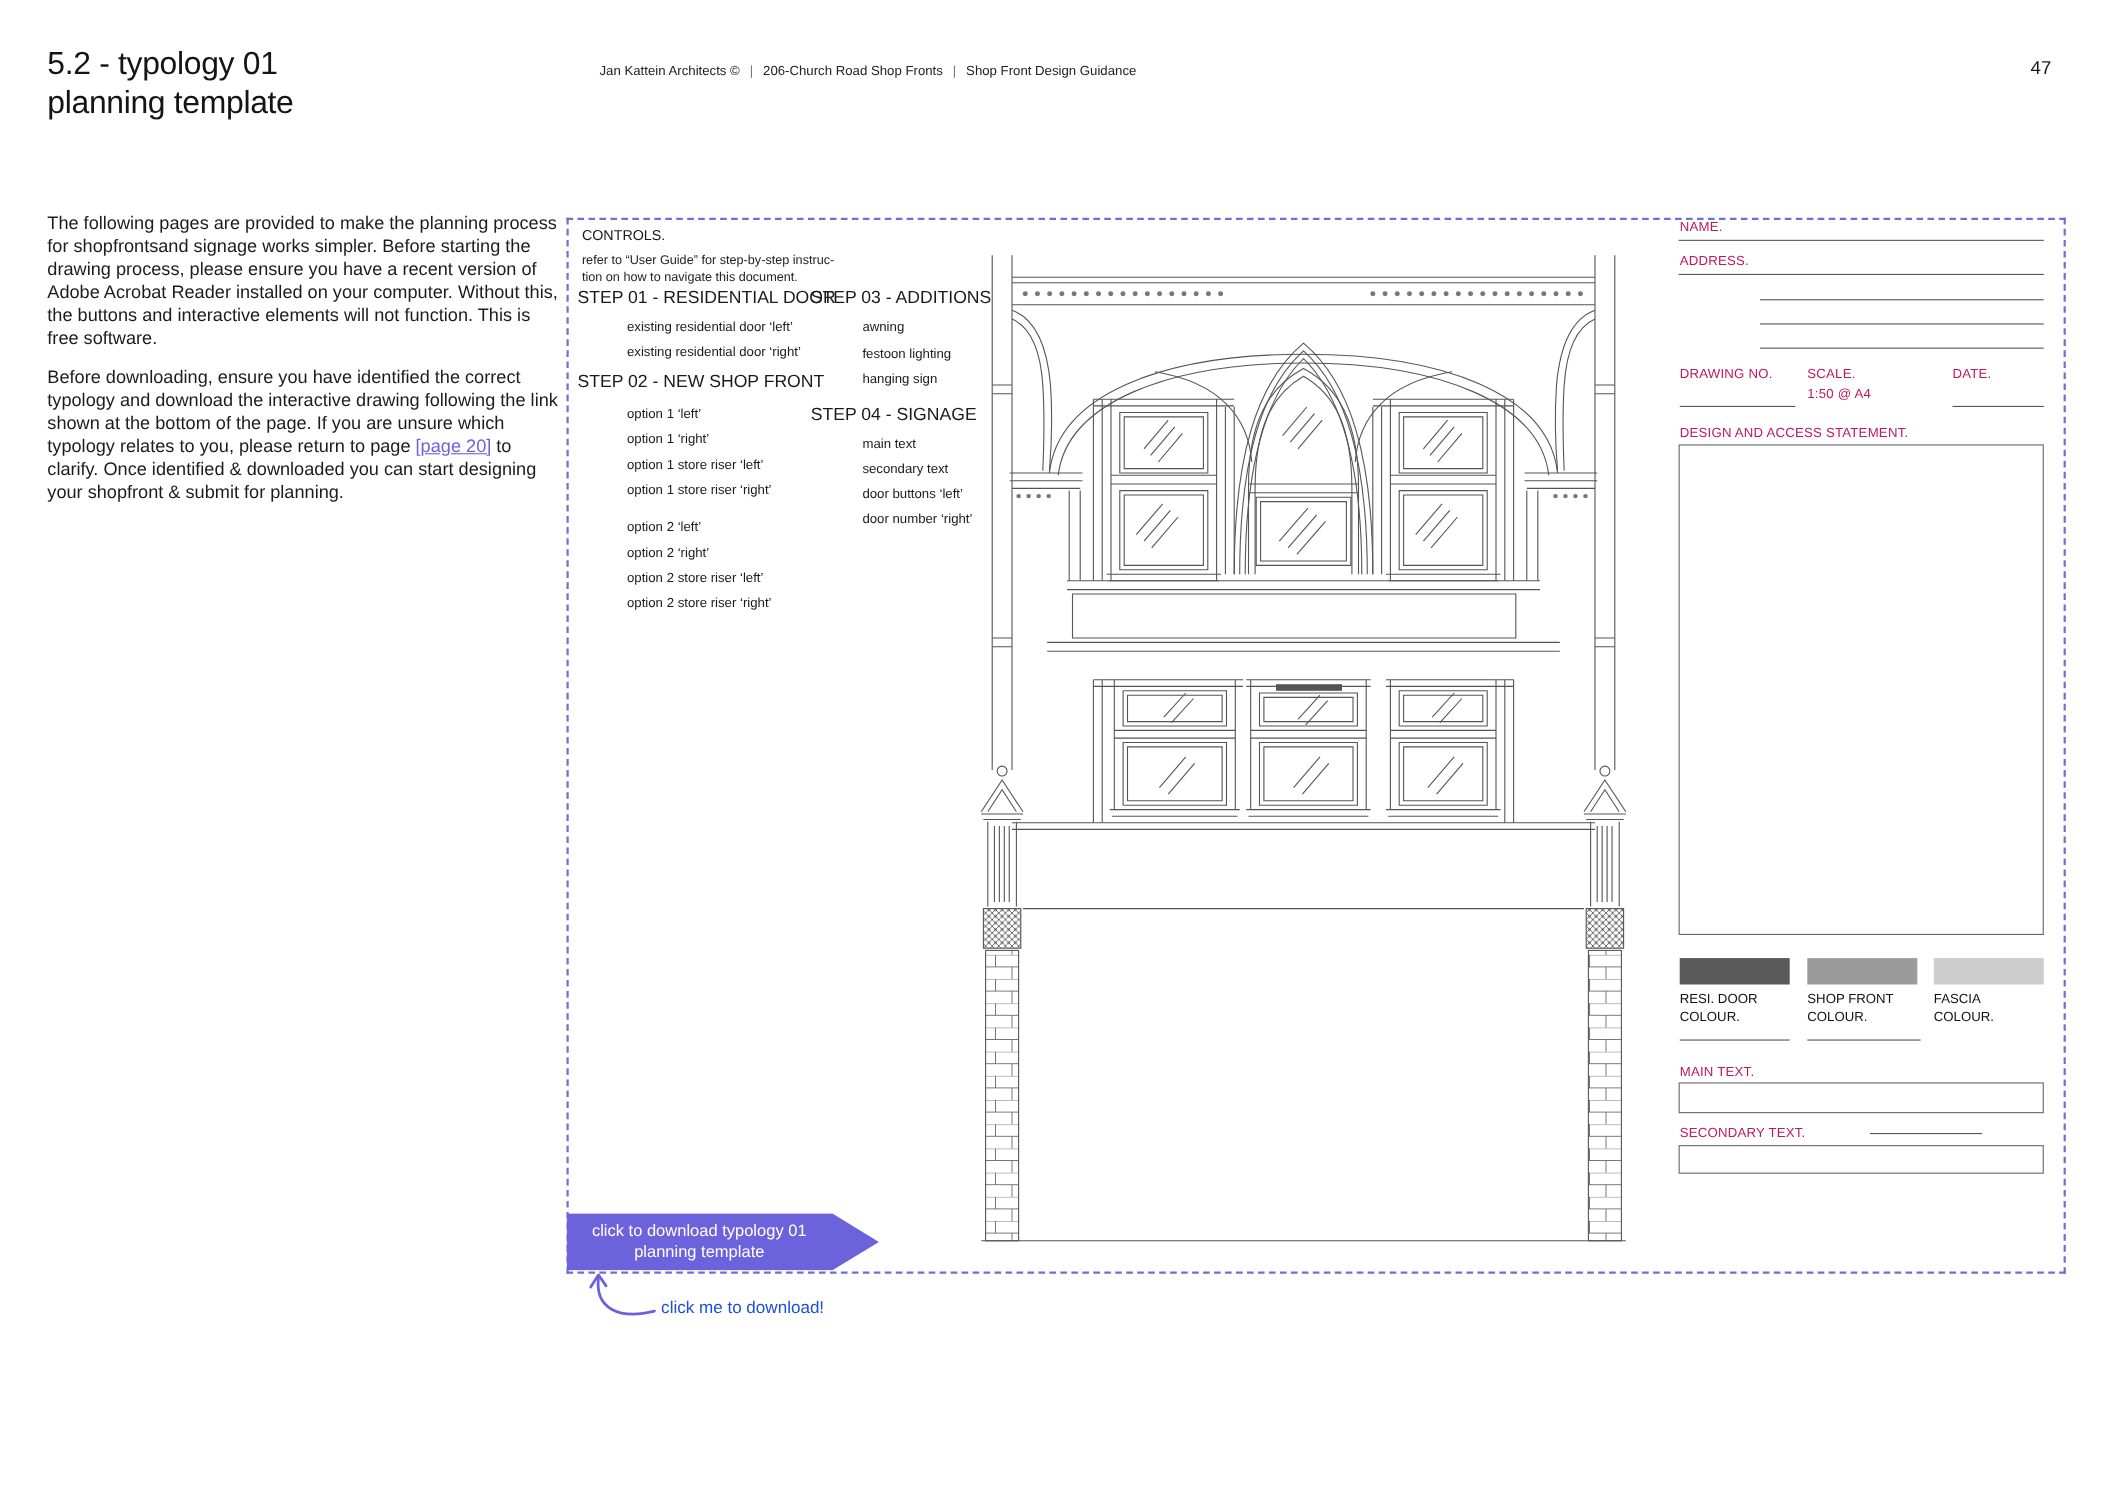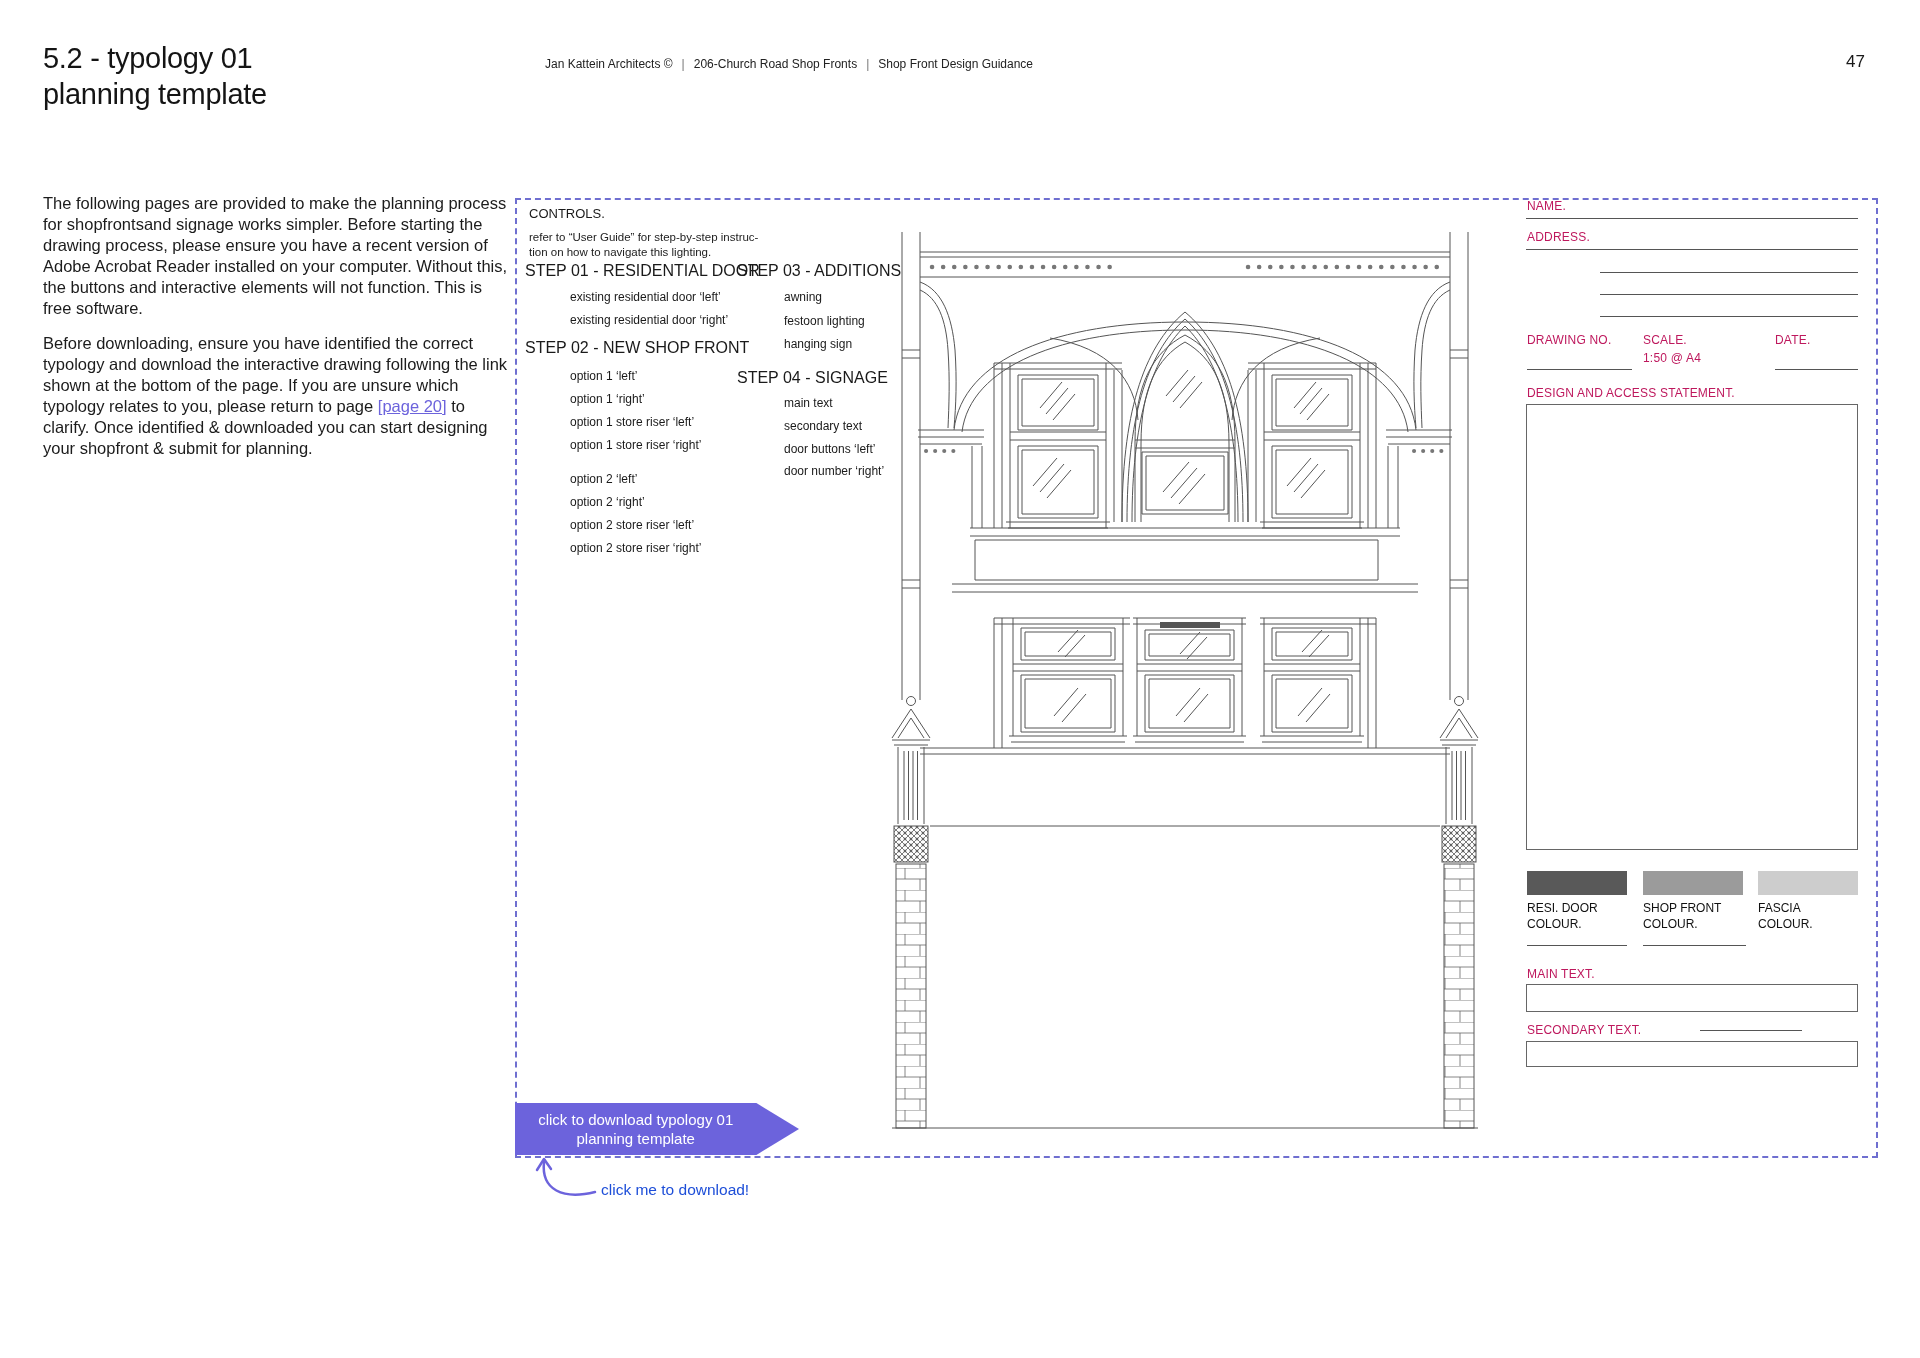--- a/index.html
+++ b/index.html
@@ -58,21 +58,21 @@
 
   <div class="intro">
     <p class="p1">The following  pages are provided to make the planning process for shopfrontsand signage works simpler. Before starting the drawing process, please ensure you have a recent version of Adobe Acrobat Reader installed on your computer. Without this, the buttons and interactive elements will not function. This is free software.</p>
     <p><span>Before downloading, ensure you have identified the correct typology and download the interactive drawing following the link shown at the bottom of the page. If you are unsure which typology relates to you, please return to page </span><a class="lnk">[page 20]</a><span> to clarify.  Once identified &amp; downloaded you can start designing your shopfront &amp; submit for planning.</span></p>
   </div>
 
   <div class="panel">
     <div class="controls-title">CONTROLS.</div>
     <div class="controls-note">
       <div>refer to “User Guide” for step-by-step instruc-</div>
-      <div>tion on how to navigate this lighting.</div>
+      <div>tion on how to navigate this document.</div>
     </div>
 
     <div class="st" style="left:8px;top:62px">STEP 01 - RESIDENTIAL DOOR</div>
     <div class="it" style="left:53px;top:90px">existing residential door ‘left’</div>
     <div class="it" style="left:53px;top:113px">existing residential door ‘right’</div>
     <div class="st" style="left:8px;top:139px">STEP 02 - NEW SHOP FRONT</div>
     <div class="it" style="left:53px;top:169px">option 1 ‘left’</div>
     <div class="it" style="left:53px;top:192px">option 1 ‘right’</div>
     <div class="it" style="left:53px;top:215px">option 1 store riser ‘left’</div>
     <div class="it" style="left:53px;top:238px">option 1 store riser ‘right’</div>

